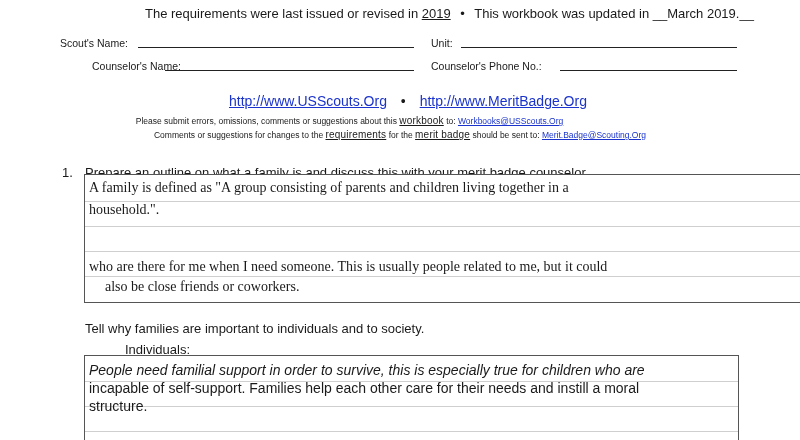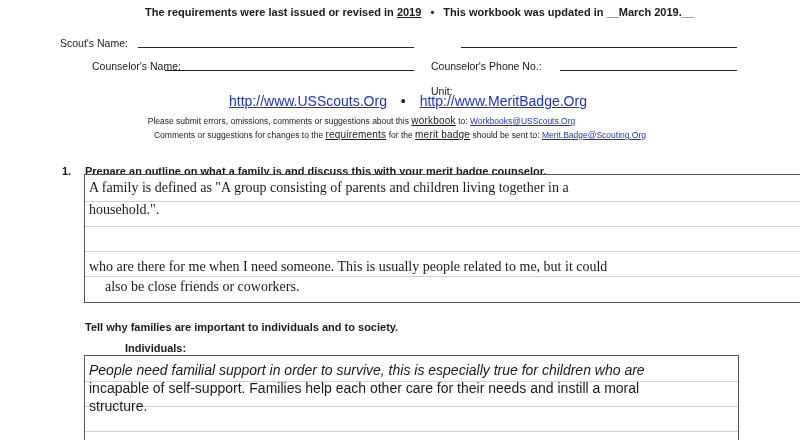--- a/index.html
+++ b/index.html
@@ -9,21 +9,21 @@
     }
     body {
       width: 800px;
       height: 440px;
       position: relative;
       overflow: hidden;
       font-family: "Liberation Sans", sans-serif;
       color: #1a1a1a;
     }
     .abs { position: absolute; white-space: nowrap; }
-    .small { font-size: 11px; font-weight: bold; }
+    .small { font-size: 13px; }
     .tiny { font-size: 8.5px; }
     .med { font-size: 14px; }
     .ul { text-decoration: underline; }
     .link { color: #1a33cc; text-decoration: underline; }
     .fat-ul {
       text-decoration: underline;
       font-size: 10px;
       letter-spacing: 0.2px;
     }
 
@@ -66,36 +66,36 @@
 
 <div class="abs small" id="rev-line">
   <span>The requirements were last issued or revised in </span><span class="ul">2019</span>
   <span style="margin:0 6px;">•</span>
   <span>This workbook was updated in </span><span>__March 2019.__</span>
 </div>
 
 <div class="abs field-label" style="top:37px; left:60px;">Scout's Name:</div>
 <div class="field-line" style="top:47px; left:138px; width:276px;"></div>
 
-<div class="abs field-label" style="top:37px; left:431px;margin-top:48px;">Unit:</div>
+<div class="abs field-label" style="top:37px; left:431px;">Unit:</div>
 <div class="field-line" style="top:47px; left:461px; width:276px;"></div>
 
 <div class="abs field-label" style="top:60px; left:60px;margin-left:32px;">Counselor's Name:</div>
 <div class="field-line" style="top:70px; left:165px; width:249px;"></div>
 
 <div class="abs field-label" style="top:60px; left:431px;text-align:center;">Counselor's Phone No.:</div>
 <div class="field-line" style="top:70px; left:560px; width:177px;"></div>
 
 <div class="abs med" style="top:93px; left:229px;">
   <span class="link">http://www.USScouts.Org</span>
   <span style="margin:0 10px;">•</span>
   <span class="link">http://www.MeritBadge.Org</span>
 </div>
 
-<div class="abs tiny" style="top:115px; left:12px; width:699px; text-align:center;">
+<div class="abs tiny" style="top:115px; left:0; width:699px; text-align:center;">
   <span>Please submit errors, omissions, comments or suggestions about this </span><span class="fat-ul">workbook</span><span> to: </span><span class="link">Workbooks@USScouts.Org</span>
 </div>
 <div class="abs tiny" style="top:129px; left:0; width:800px; text-align:center;">
   <span>Comments or suggestions for changes to the </span><span class="fat-ul">requirements</span><span> for the </span><span class="fat-ul">merit badge</span><span> should be sent to: </span><span class="link">Merit.Badge@Scouting.Org</span>
 </div>
 
 <div class="abs small" style="top:165px; left:62px;">1.</div>
 <div class="abs small" style="top:165px; left:85px;">Prepare an outline on what a family is and discuss this with your merit badge counselor.</div>
 
 <div class="answer-box" style="left:84px; top:174px; width:751px; height:129px;font-family:Liberation Serif, serif;">

